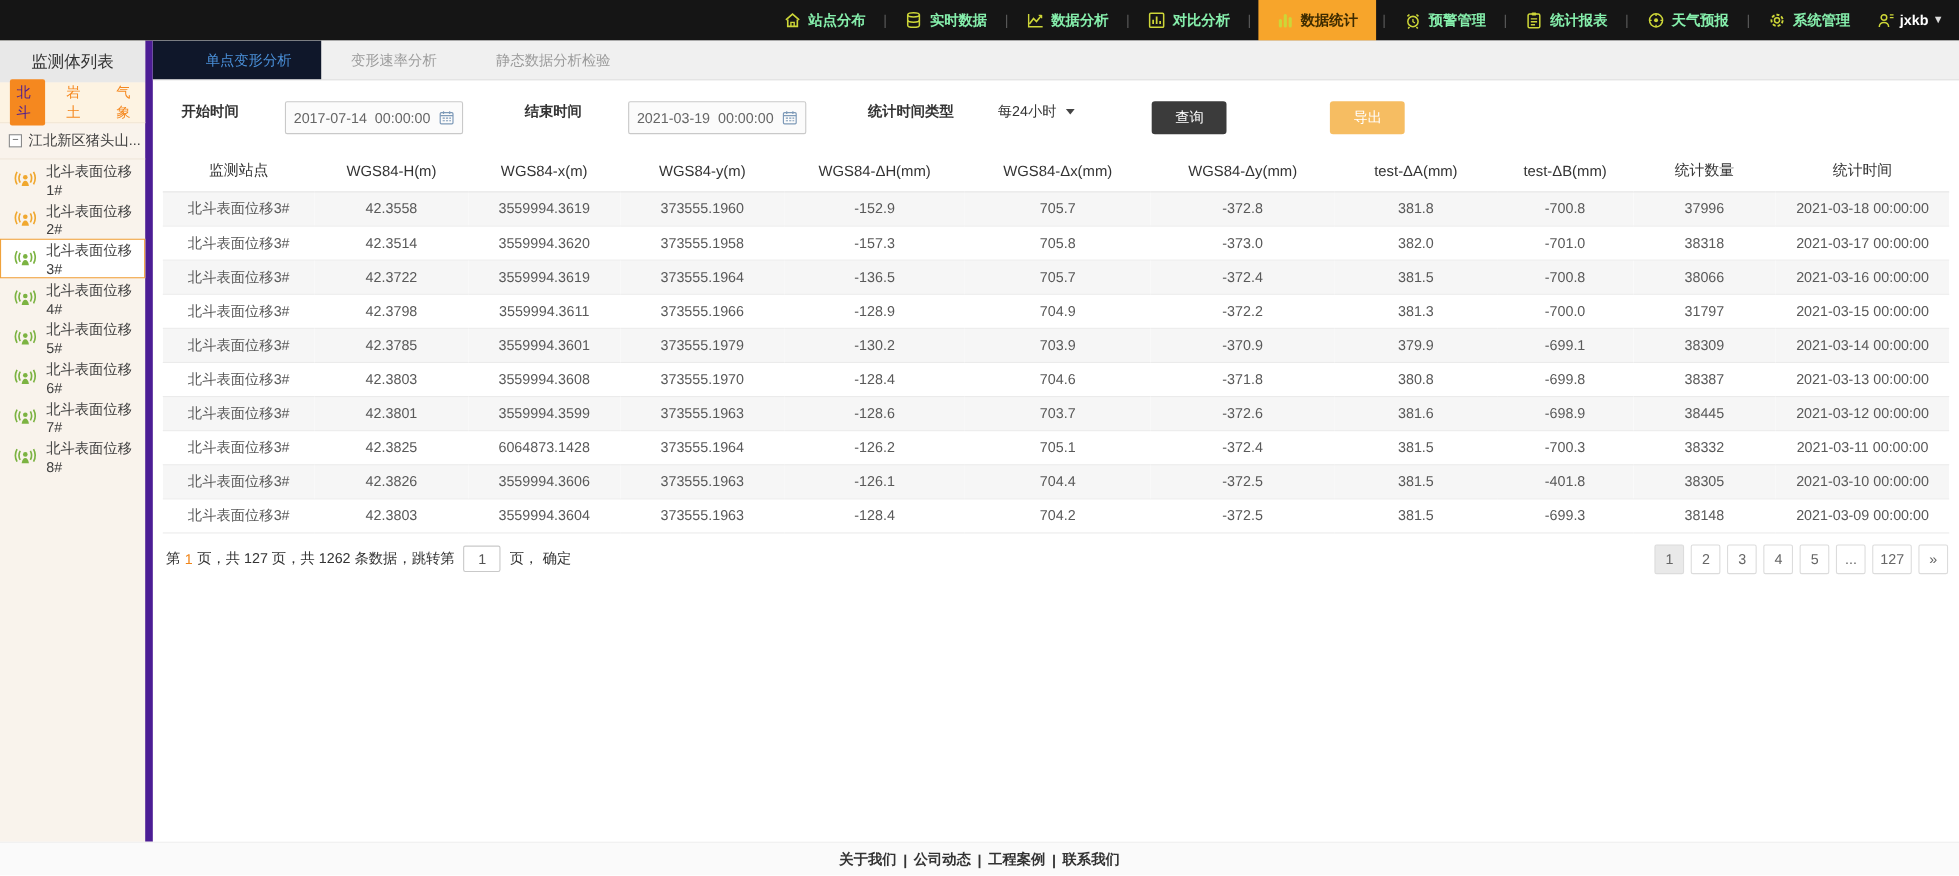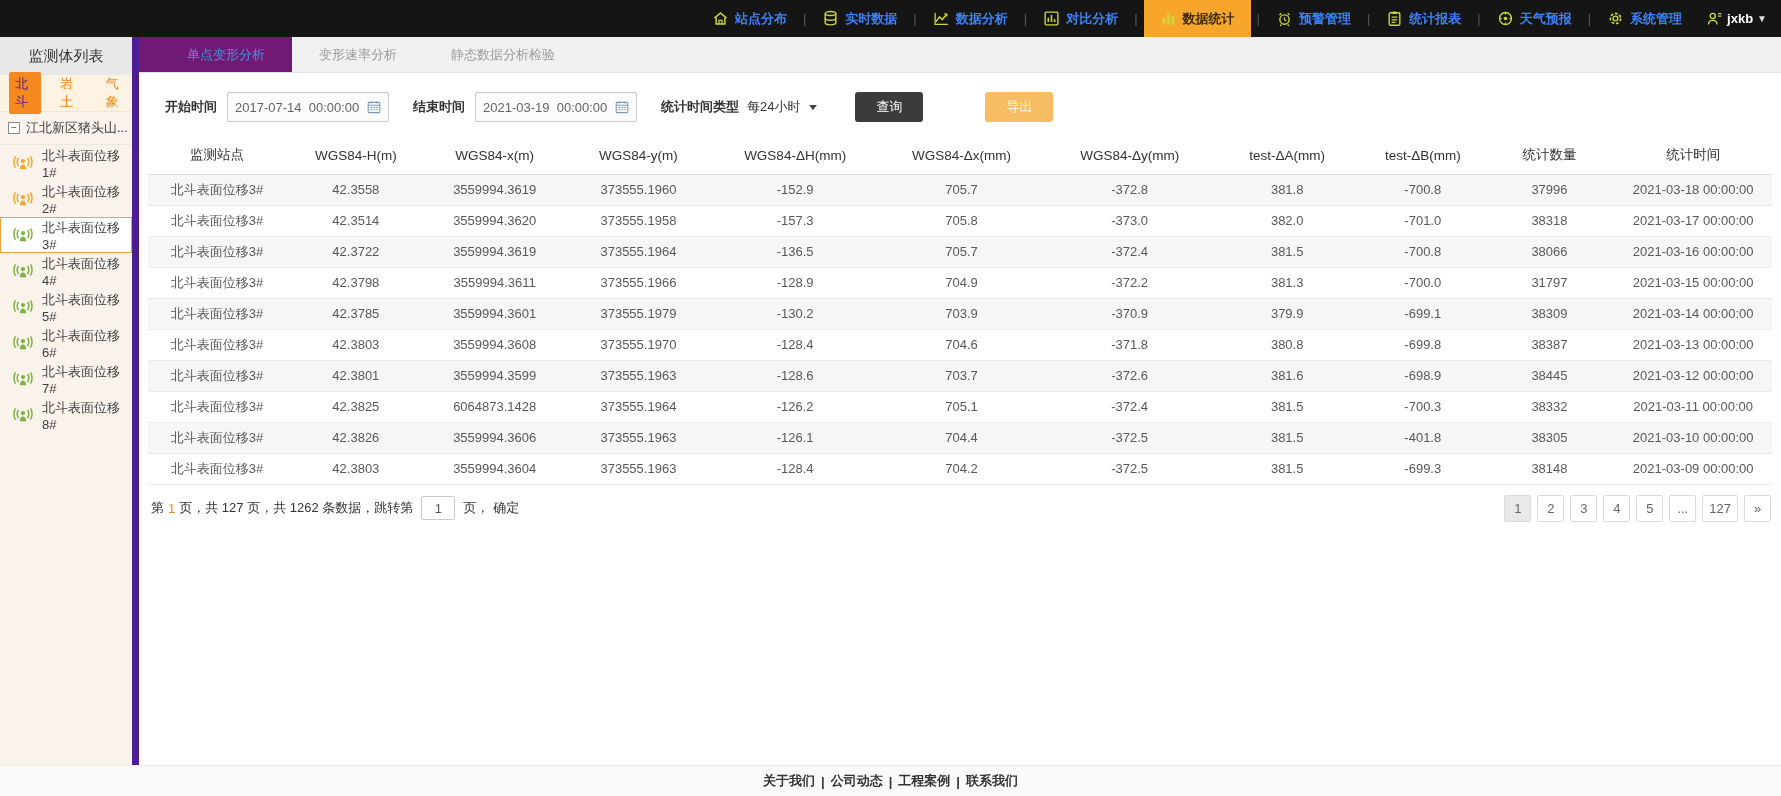--- a/index.html
+++ b/index.html
@@ -3,21 +3,21 @@
 <meta charset="utf-8">
 <style>
   * { margin:0; padding:0; box-sizing:border-box; }
   html,body { width:1781px; height:796px; overflow:hidden; background:#fff;
     font-family:"Liberation Sans","DejaVu Sans",sans-serif; font-size:13px; color:#333; }
 
   
   .topnav { height:37px; background:#151515; display:flex; align-items:stretch;
     justify-content:flex-end; padding-right:14px; }
   .nav-items { display:flex; align-items:stretch; }
-  .nav-item { display:flex; align-items:center; gap:6px; color:#3b82f6; font-weight:600;
+  .nav-item { display:flex; align-items:center; gap:6px; color:#86efac; font-weight:600;
     font-size:13px; padding:0 10px; cursor:pointer; white-space:nowrap; }
   .nav-item.active { background:#f7a52b; color:#3d2b00; padding:0 16px; }
   .nav-sep { color:#5a5a5a; display:flex; align-items:center; padding:0 6px; }
   .nav-icon { width:17px; height:17px; display:inline-flex; }
   .nav-icon svg { width:100%; height:100%; }
   .nav-user { display:flex; align-items:center; gap:4px; color:#fff; font-weight:600;
     padding-left:14px; cursor:pointer; }
   .nav-user .caret { font-size:10px; color:#ddd; }
 
   
@@ -42,23 +42,23 @@
   .sb-item.selected { background:#fff; border:1px solid #f0a23c; }
   .sb-ico { width:22px; height:16px; display:inline-flex; flex:0 0 auto; }
   .sb-ico svg { width:100%; height:100%; }
 
   
   .main { flex:1; display:flex; flex-direction:column; background:#fff; min-width:0; }
   .tabbar { height:36px; background:#f0f0f0; border-bottom:1px solid #e2e2e2;
     display:flex; align-items:stretch; }
   .tab { display:flex; align-items:center; padding:0 27px; color:#9b9b9b; font-size:13px;
     cursor:pointer; }
-  .tab.active { background:#701a75; color:#4a90d9;padding-left:48px; }
-
-  .filters { display:flex; align-items:center; margin:19px 0 0 26px; }
+  .tab.active { background:#0f172a; color:#4a90d9;padding-left:48px; }
+
+  .filters { display:flex; align-items:flex-start; margin:19px 0 0 26px;gap:32px; }
   .f-label { font-weight:700; color:#333; margin-right:10px; white-space:nowrap; }
   .f-input { width:162px; height:30px; border:1px solid #c9c9c9; border-radius:2px;
     background:#fbfbfb; display:flex; align-items:center; padding:0 7px; margin-right:24px; }
   .f-input input { border:none; outline:none; background:transparent; width:100%;
     font-size:13px; color:#666; font-family:inherit; }
   .cal-ico { width:14px; height:14px; flex:0 0 auto; cursor:pointer; }
   .f-select { display:flex; align-items:center; gap:9px; color:#333; cursor:pointer;
     margin-right:24px; }
   .f-select .sel-caret { width:0; height:0; border-left:4px solid transparent;
     border-right:4px solid transparent; border-top:5px solid #444; }

